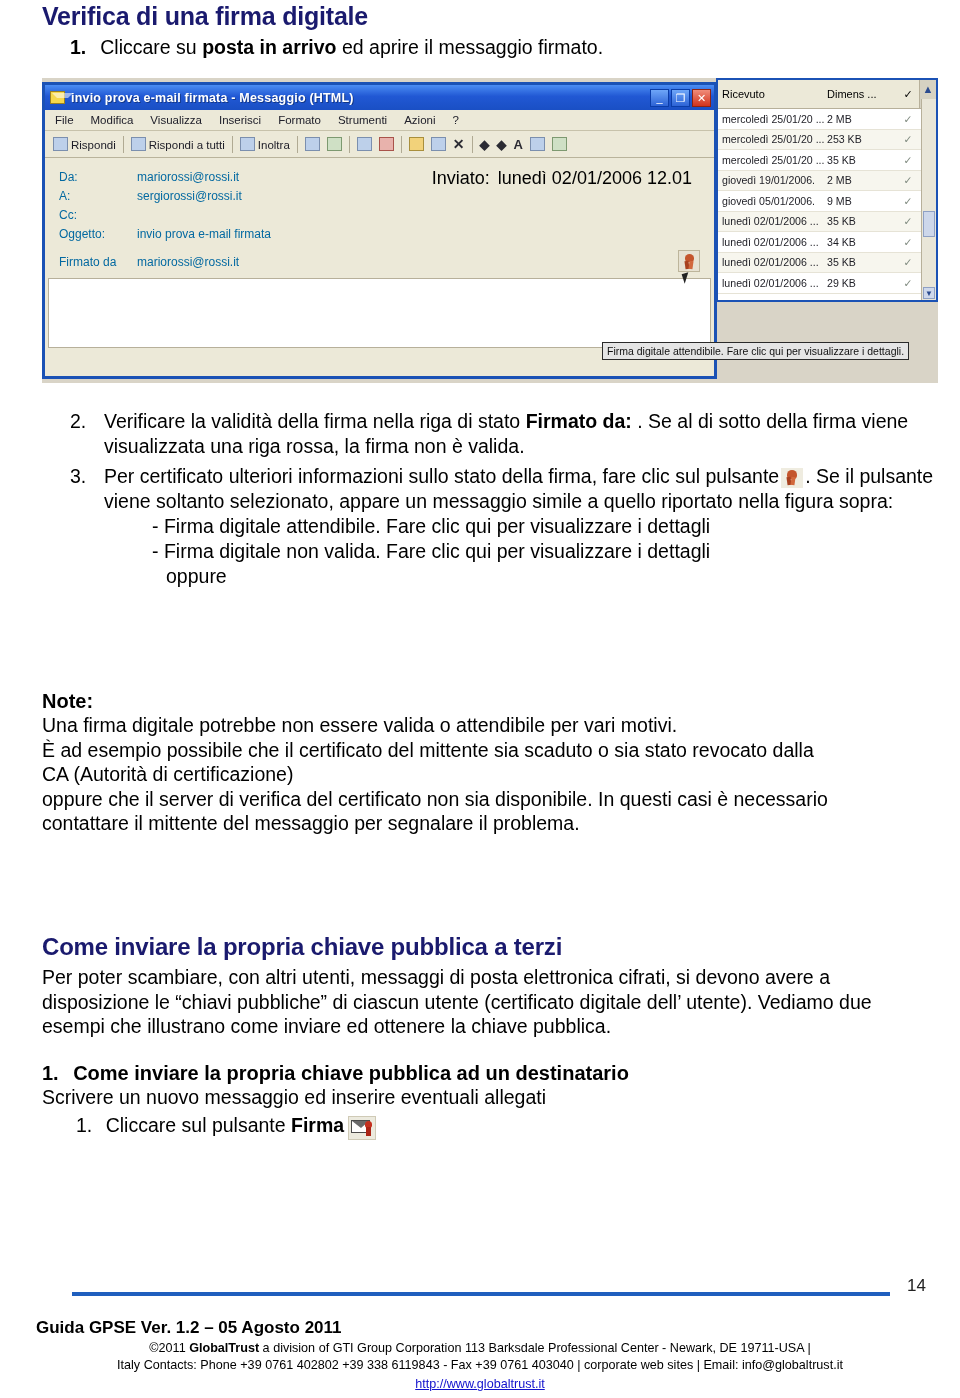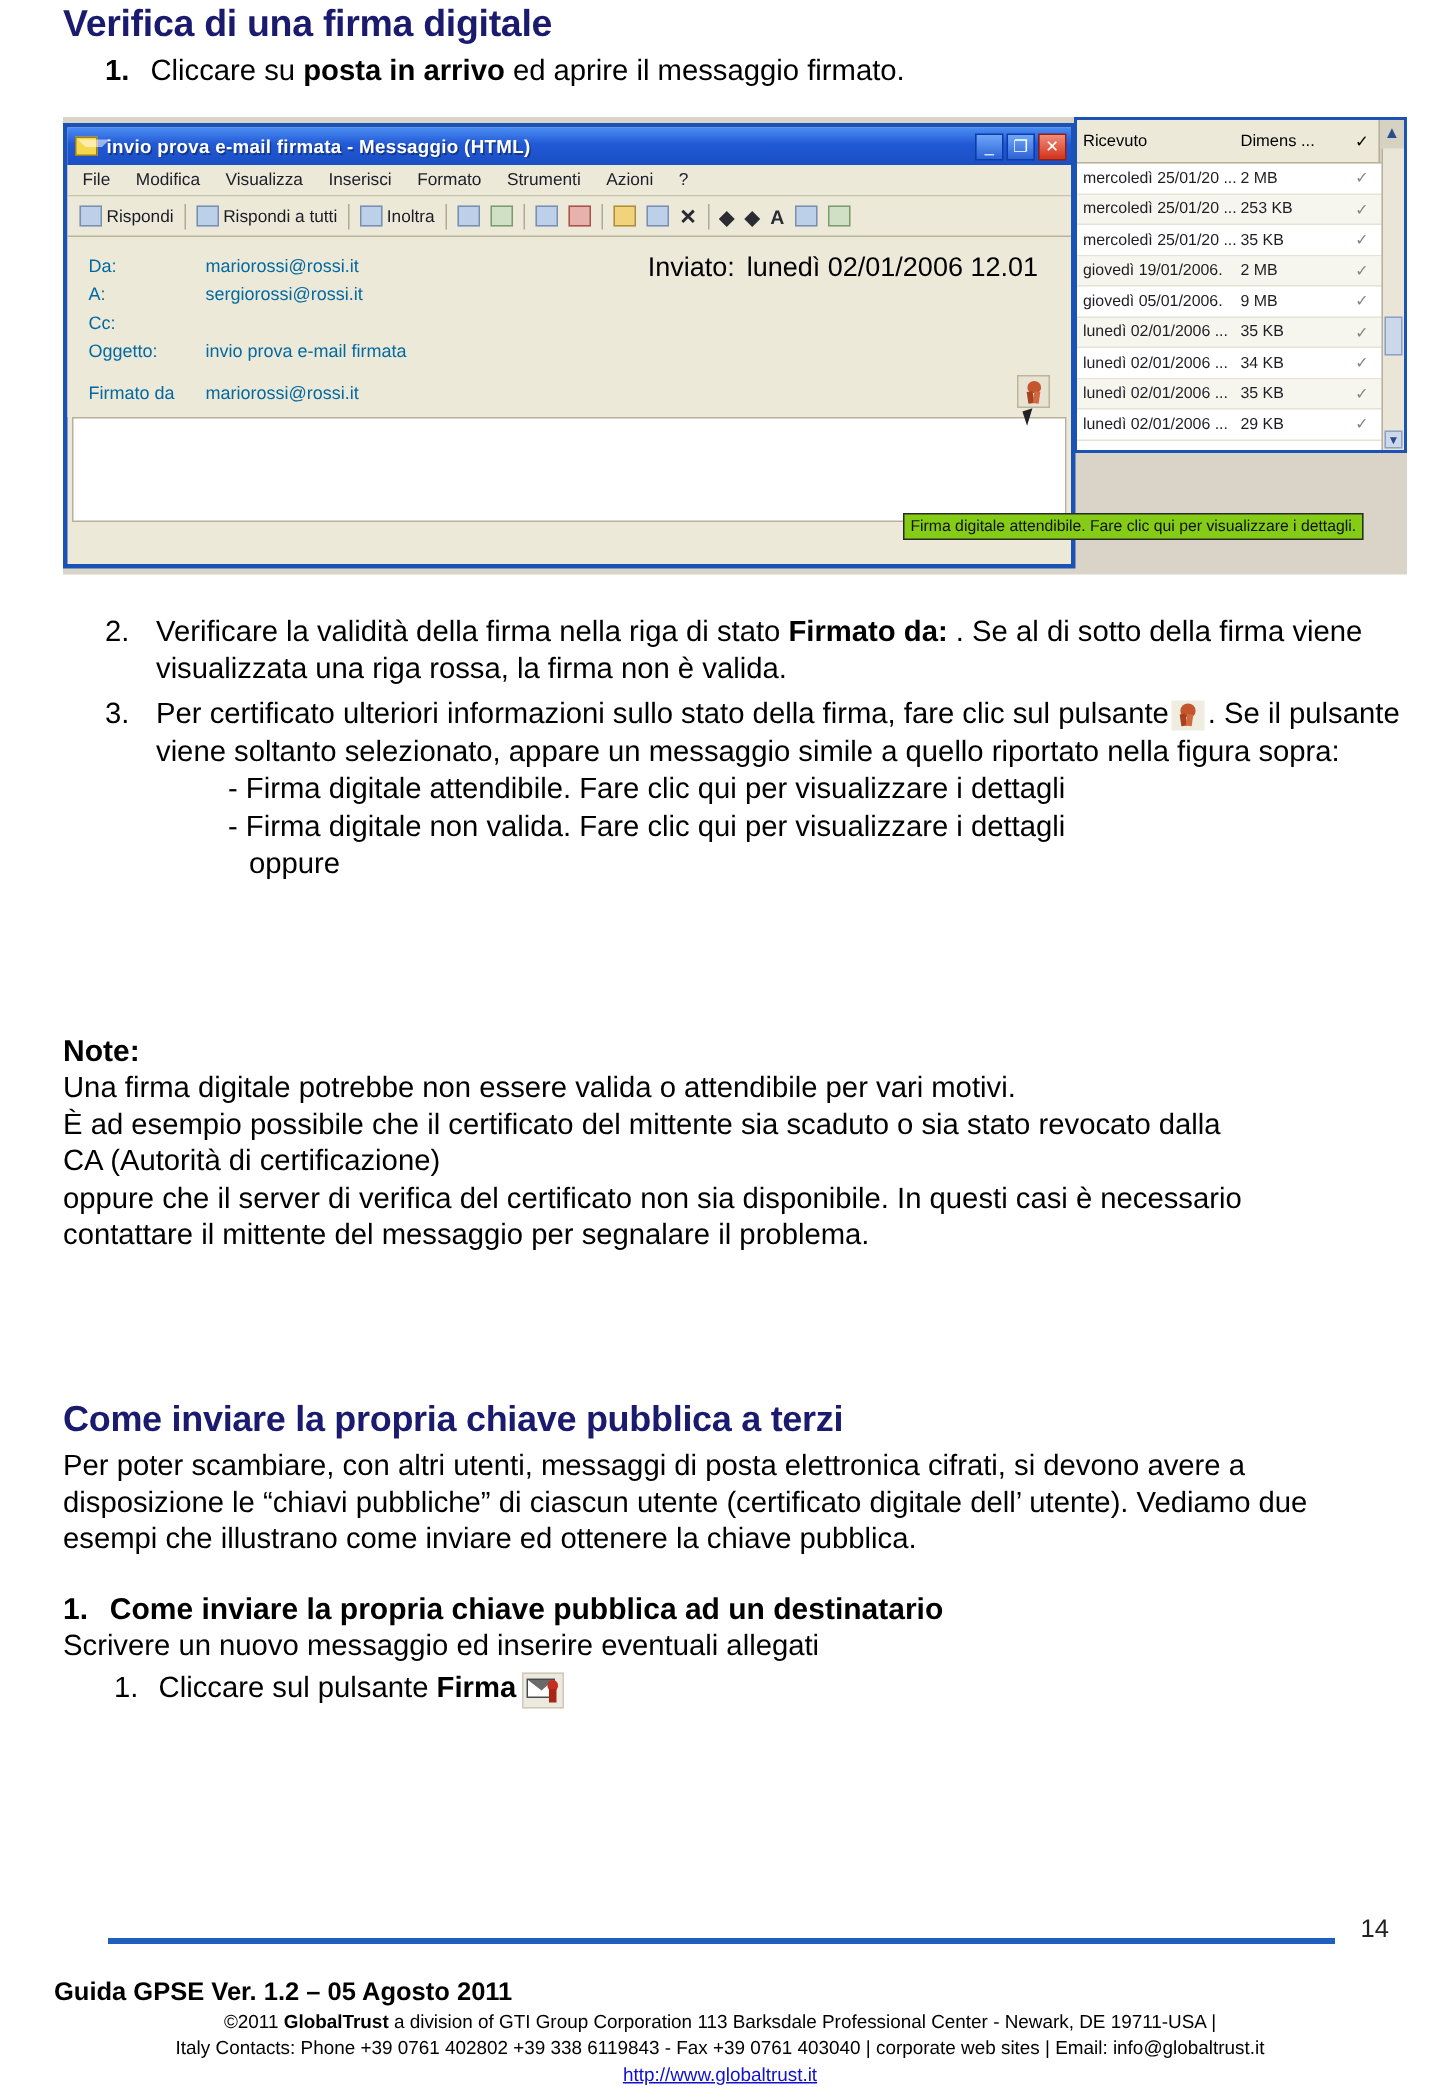--- a/index.html
+++ b/index.html
@@ -128,21 +128,21 @@
   }
 
   .ol-body {
     background: #ffffff; border-top: 1px solid #9d9784;
     height: 70px; margin: 0 3px 3px 3px;
     border: 1px solid #b7b09a;
   }
 
   .tooltip {
     position: absolute; left: 560px; top: 264px;
-    background: #84cc16; border: 1px solid #2a2a2a;
+    background: #e5e5e5; border: 1px solid #2a2a2a;
     font-size: 10.5px; padding: 2px 4px; white-space: nowrap; color: #111;
     z-index: 6;
   }
 
   
   .msg-list {
     position: absolute; left: 674px; top: 0px;
     width: 222px; height: 224px;
     border: 2px solid #1b52b5; background: #fff;
   }

